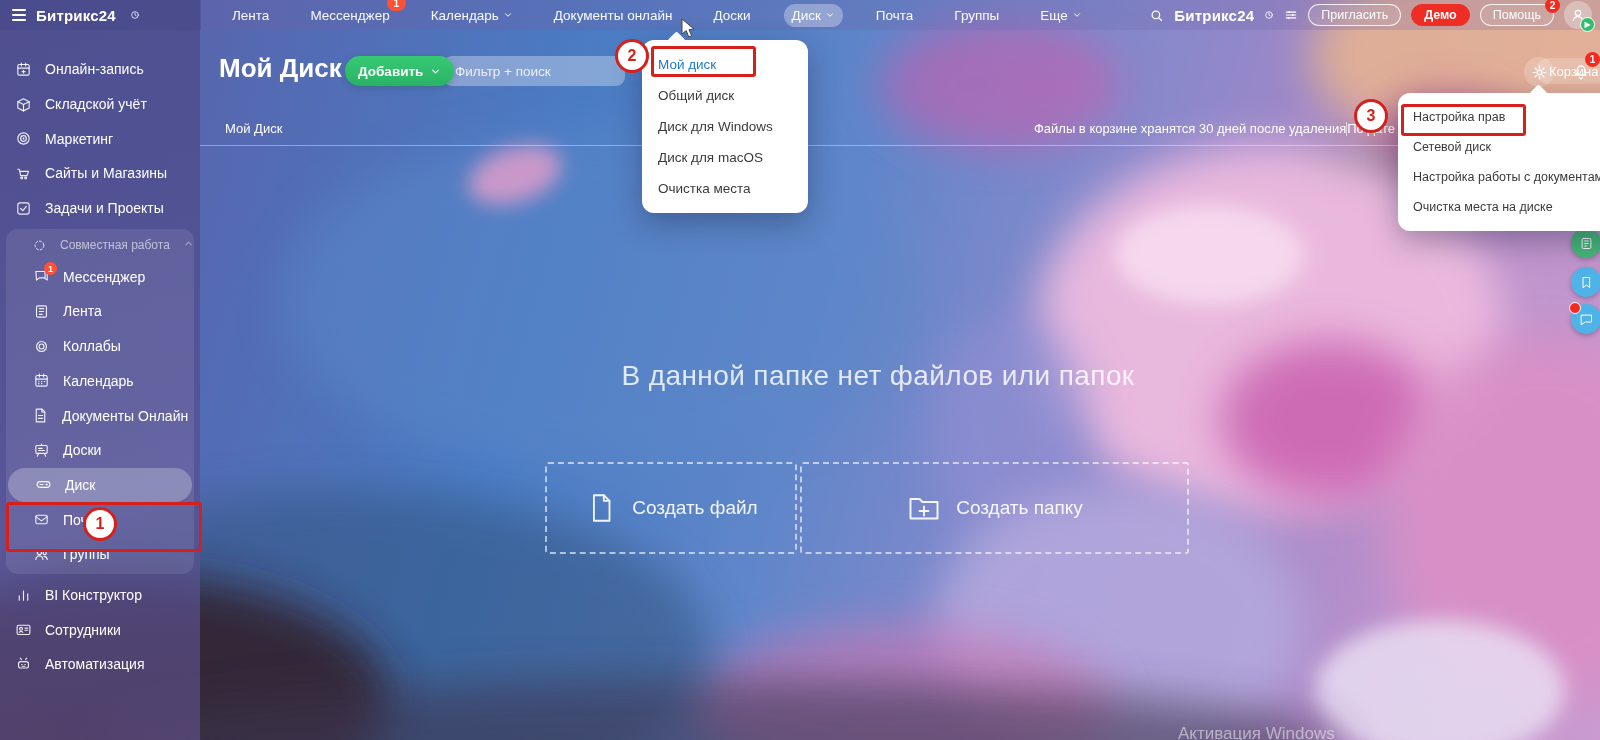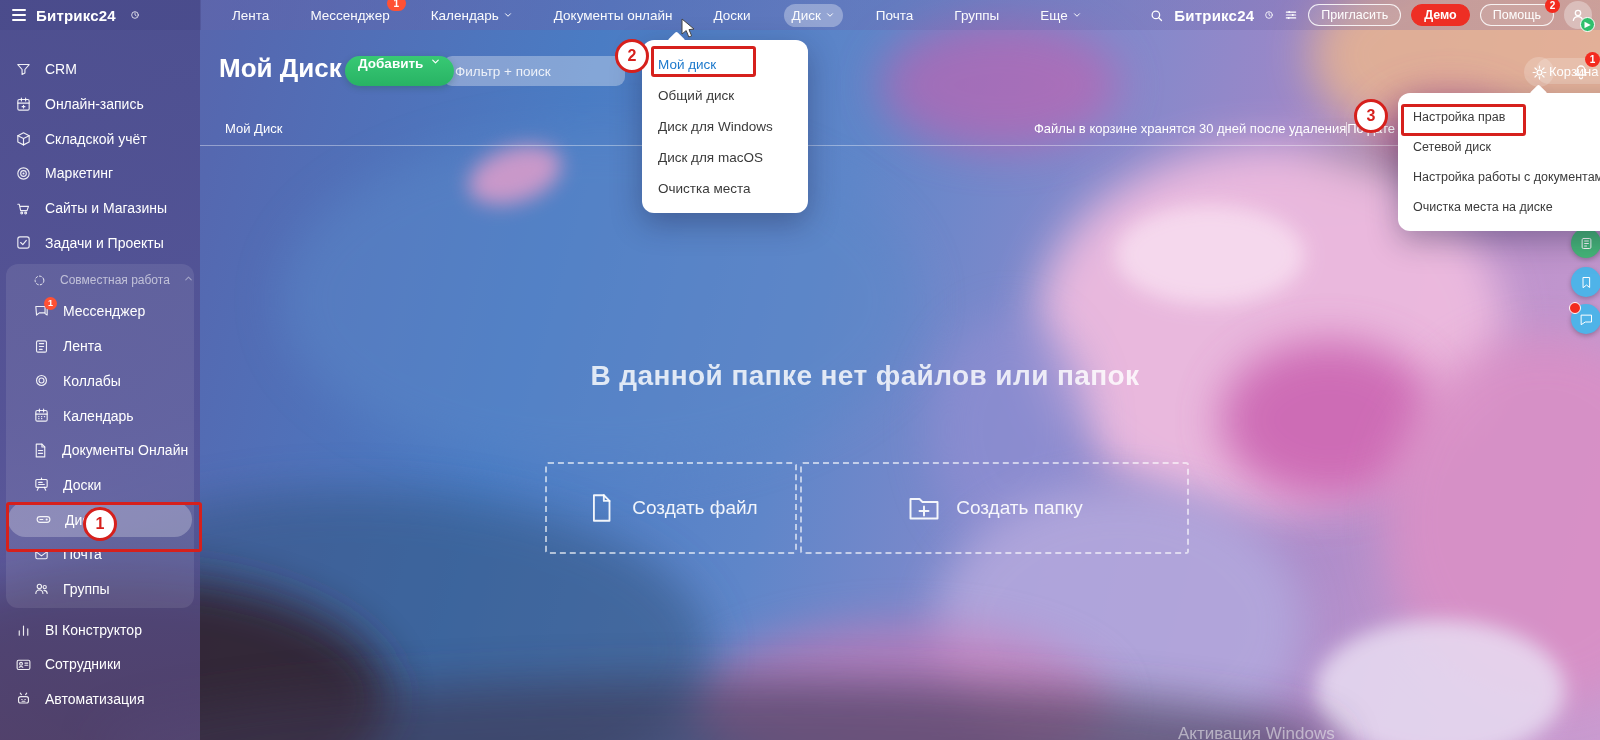--- a/index.html
+++ b/index.html
@@ -34,38 +34,38 @@
   .side-group .side-item{padding:0 26px;}
   .side-header{height:28px;color:rgba(255,255,255,.6);font-size:12px;}
   .side-header .chev{margin-left:auto;opacity:.7}
   .side-item.active{background:rgba(255,255,255,.25);border-radius:18px;margin:0 2px;}
   .icon-wrap{position:relative;display:flex;width:18px;justify-content:center;color:rgba(255,255,255,.9)}
   .side-badge{position:absolute;top:-6px;right:-7px;background:#ff5134;color:#fff;font-size:9px;font-weight:bold;min-width:13px;height:13px;border-radius:7px;display:flex;align-items:center;justify-content:center;}
   
   .page-title{position:absolute;left:219px;top:53px;font-size:26px;font-weight:bold;color:#fff;z-index:15;}
   .add-btn{position:absolute;left:345px;top:56px;height:30px;border-radius:16px;z-index:15;cursor:pointer;
     background:linear-gradient(180deg,#38c974,#28b364);color:#fff;font-size:13.5px;font-weight:bold;
-    display:flex;gap:7px;padding:0 13px;box-shadow:0 2px 6px rgba(20,80,40,.25);}
+    display:flex;align-items:center;gap:7px;padding:0 13px;box-shadow:0 2px 6px rgba(20,80,40,.25);}
   .filter-input{position:absolute;left:443px;top:56px;width:182px;height:30px;z-index:14;border:none;outline:none;
     border-radius:9px;background:rgba(255,255,255,.32);padding:0 12px;font-size:13.5px;color:#fff;box-sizing:border-box;font-family:"Liberation Sans",sans-serif;}
   .filter-input::placeholder{color:rgba(255,255,255,.85)}
   .trash-btn{position:absolute;left:1536px;top:58px;height:26px;border-radius:14px;background:rgba(255,255,255,.2);
     color:#fff;font-size:13px;display:flex;align-items:center;padding:0 13px;z-index:15;cursor:pointer;}
   .gear-btn{position:absolute;left:1524px;top:57px;width:30px;height:30px;border-radius:50%;background:rgba(255,255,255,.2);
     display:flex;align-items:center;justify-content:center;color:#fff;z-index:15;cursor:pointer;}
   .bell-btn{position:absolute;left:1566px;top:57px;width:30px;height:30px;display:flex;align-items:center;justify-content:center;color:#fff;z-index:15;cursor:pointer;}
   .bell-badge{position:absolute;top:-5px;right:-4px;background:#f32b1f;color:#fff;font-size:10px;font-weight:bold;min-width:15px;height:15px;border-radius:8px;display:flex;align-items:center;justify-content:center;}
   
   .crumb-row{position:absolute;left:200px;right:0;top:112px;height:34px;z-index:15;display:flex;align-items:center;
     border-bottom:1px solid rgba(255,255,255,.38);color:#fff;font-size:13px;padding:0 205px 0 25px;box-sizing:border-box;}
   .crumb-row .right{margin-left:auto;display:flex;align-items:center;white-space:nowrap;}
   .vdiv{width:1px;height:14px;background:rgba(255,255,255,.6)}
   
   .empty-msg{position:absolute;left:200px;top:360px;width:1330px;text-align:center;color:rgba(255,255,255,.82);
-    font-size:28px;font-weight:700;z-index:15;letter-spacing:.4px;}
+    font-size:28px;font-weight:400;z-index:15;letter-spacing:.4px;padding-left:13px;}
   .create-box{position:absolute;top:462px;height:88px;border:2px dashed rgba(255,255,255,.6);border-radius:3px;
     display:flex;align-items:center;justify-content:center;gap:14px;color:rgba(255,255,255,.92);font-size:19px;z-index:15;cursor:pointer;}
   #create-file{left:545px;width:248px;}
   #create-folder{left:800px;width:385px;}
   
   .menu{position:absolute;background:#fff;border-radius:12px;box-shadow:0 10px 30px rgba(25,25,60,.35);z-index:30;padding:9px 0;}
   .menu .notch{position:absolute;top:-6px;width:13px;height:13px;background:#fff;transform:rotate(45deg);border-radius:2px;}
   #disk-menu{left:642px;top:40px;width:166px;}
   #disk-menu .notch{left:28px;}
   #gear-menu{left:1398px;top:93px;width:234px;border-radius:12px 0 0 12px;}
@@ -215,28 +215,20 @@
           <span class="play">▶</span>
         </span>
     </div>
   </div>
 
   <div class="sidebar">
     <div id="side-top">
         <div class="side-item">
           <span class="icon-wrap">
             <svg class="ic" width="17" height="17" viewBox="0 0 24 24" fill="none" stroke="currentColor" stroke-width="1.6" stroke-linecap="round" stroke-linejoin="round">
-              <path d="M4 5h16l-6 7v5l-4 2v-7z"></path>
-            </svg>
-          </span>
-          <span class="lbl">CRM</span>
-        </div>
-        <div class="side-item">
-          <span class="icon-wrap">
-            <svg class="ic" width="17" height="17" viewBox="0 0 24 24" fill="none" stroke="currentColor" stroke-width="1.6" stroke-linecap="round" stroke-linejoin="round">
               <rect x="4" y="5" width="16" height="15" rx="2"></rect>
               <path d="M4 10h16M9 3v4M15 3v4M12 13v4M10 15h4"></path>
             </svg>
           </span>
           <span class="lbl">Онлайн-запись</span>
         </div>
         <div class="side-item">
           <span class="icon-wrap">
             <svg class="ic" width="17" height="17" viewBox="0 0 24 24" fill="none" stroke="currentColor" stroke-width="1.6" stroke-linecap="round" stroke-linejoin="round">
               <path d="M4 8l8-4 8 4v9l-8 4-8-4z"></path>

